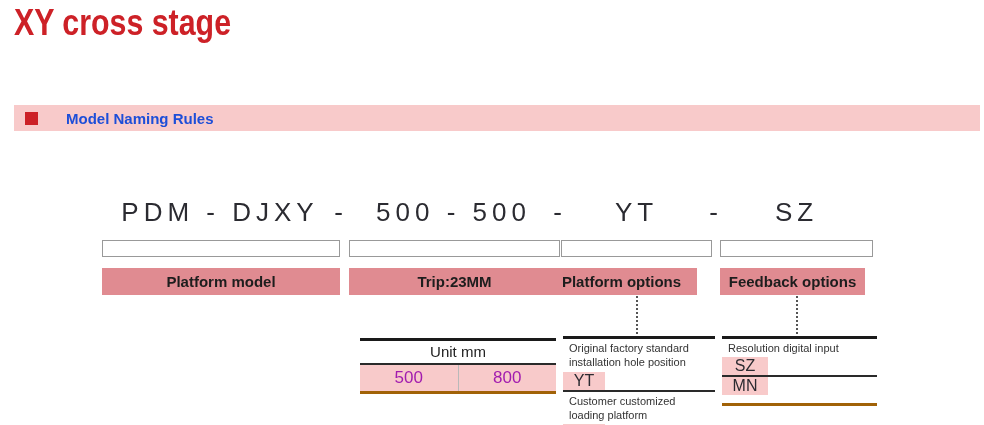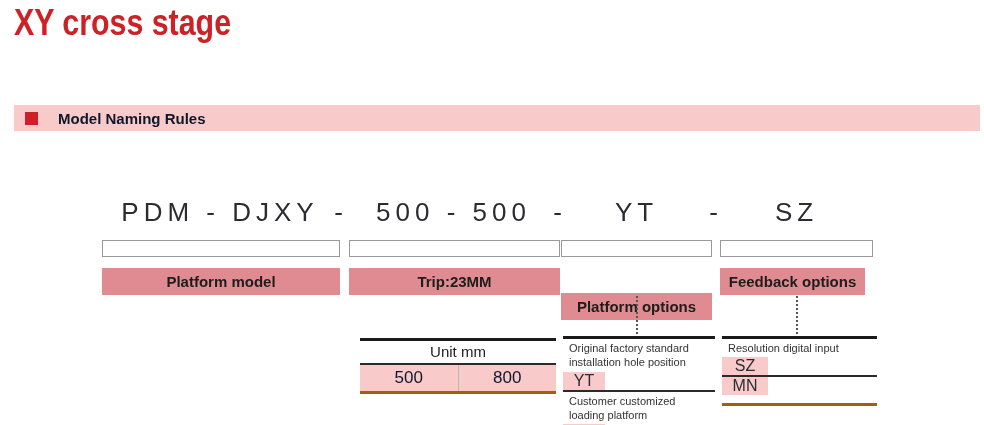--- a/index.html
+++ b/index.html
@@ -38,24 +38,24 @@
     align-items: center;
   }
   .section-marker {
     width: 13px;
     height: 13px;
     background: #cc2127;
     margin-left: 11px;
     flex: 0 0 auto;
   }
   .section-title {
-    margin-left: 20px;
+    margin-left: 28px;
     font-size: 15px;
     font-weight: bold;
-    color: #0f172a;
+    color: #1d4ed8;
     text-align: center;
   }
 
   
   .code-seg, .code-sep {
     position: absolute;
     top: 197px;
     height: 30px;
     line-height: 30px;
     text-align: center;
@@ -95,21 +95,21 @@
     display: flex;
     align-items: center;
     justify-content: center;
     font-size: 15px;
     font-weight: bold;
     color: #1d1d1d;
     white-space: nowrap;
   }
   .lbl-0 { left: 102px; width: 238px; }
   .lbl-1 { left: 349px; width: 211px; }
-  .lbl-2 { left: 561px; width: 151px; margin-top: 25px; }
+  .lbl-2 { left: 546px; width: 151px; }
   .lbl-3 { left: 720px; width: 145px; }
 
   
   .dotted-connector {
     position: absolute;
     top: 296px;
     height: 42px;
     width: 0;
     border-left: 2px dotted #555;
   }
@@ -135,21 +135,21 @@
     color: #222;
     border-bottom: 2px solid #2a2a2a;
   }
   .unit-values { display: flex; height: 26px; background: #f8caca; }
   .unit-cell {
     flex: 1;
     display: flex;
     align-items: center;
     justify-content: center;
     font-size: 17px;
-    color: #0f172a;
+    color: #a21caf;
   }
   .unit-cell.first { border-right: 1px solid #b9b9b9; }
 
   
   .opt-table { top: 336px; }
   .platform-table { left: 563px; width: 152px; }
   .feedback-table { left: 722px; width: 155px; }
   .opt-row { display: flex; align-items: stretch; flex-direction: column; }
   .opt-row.second { border-top: 2px solid #2a2a2a; }
   .opt-desc {

